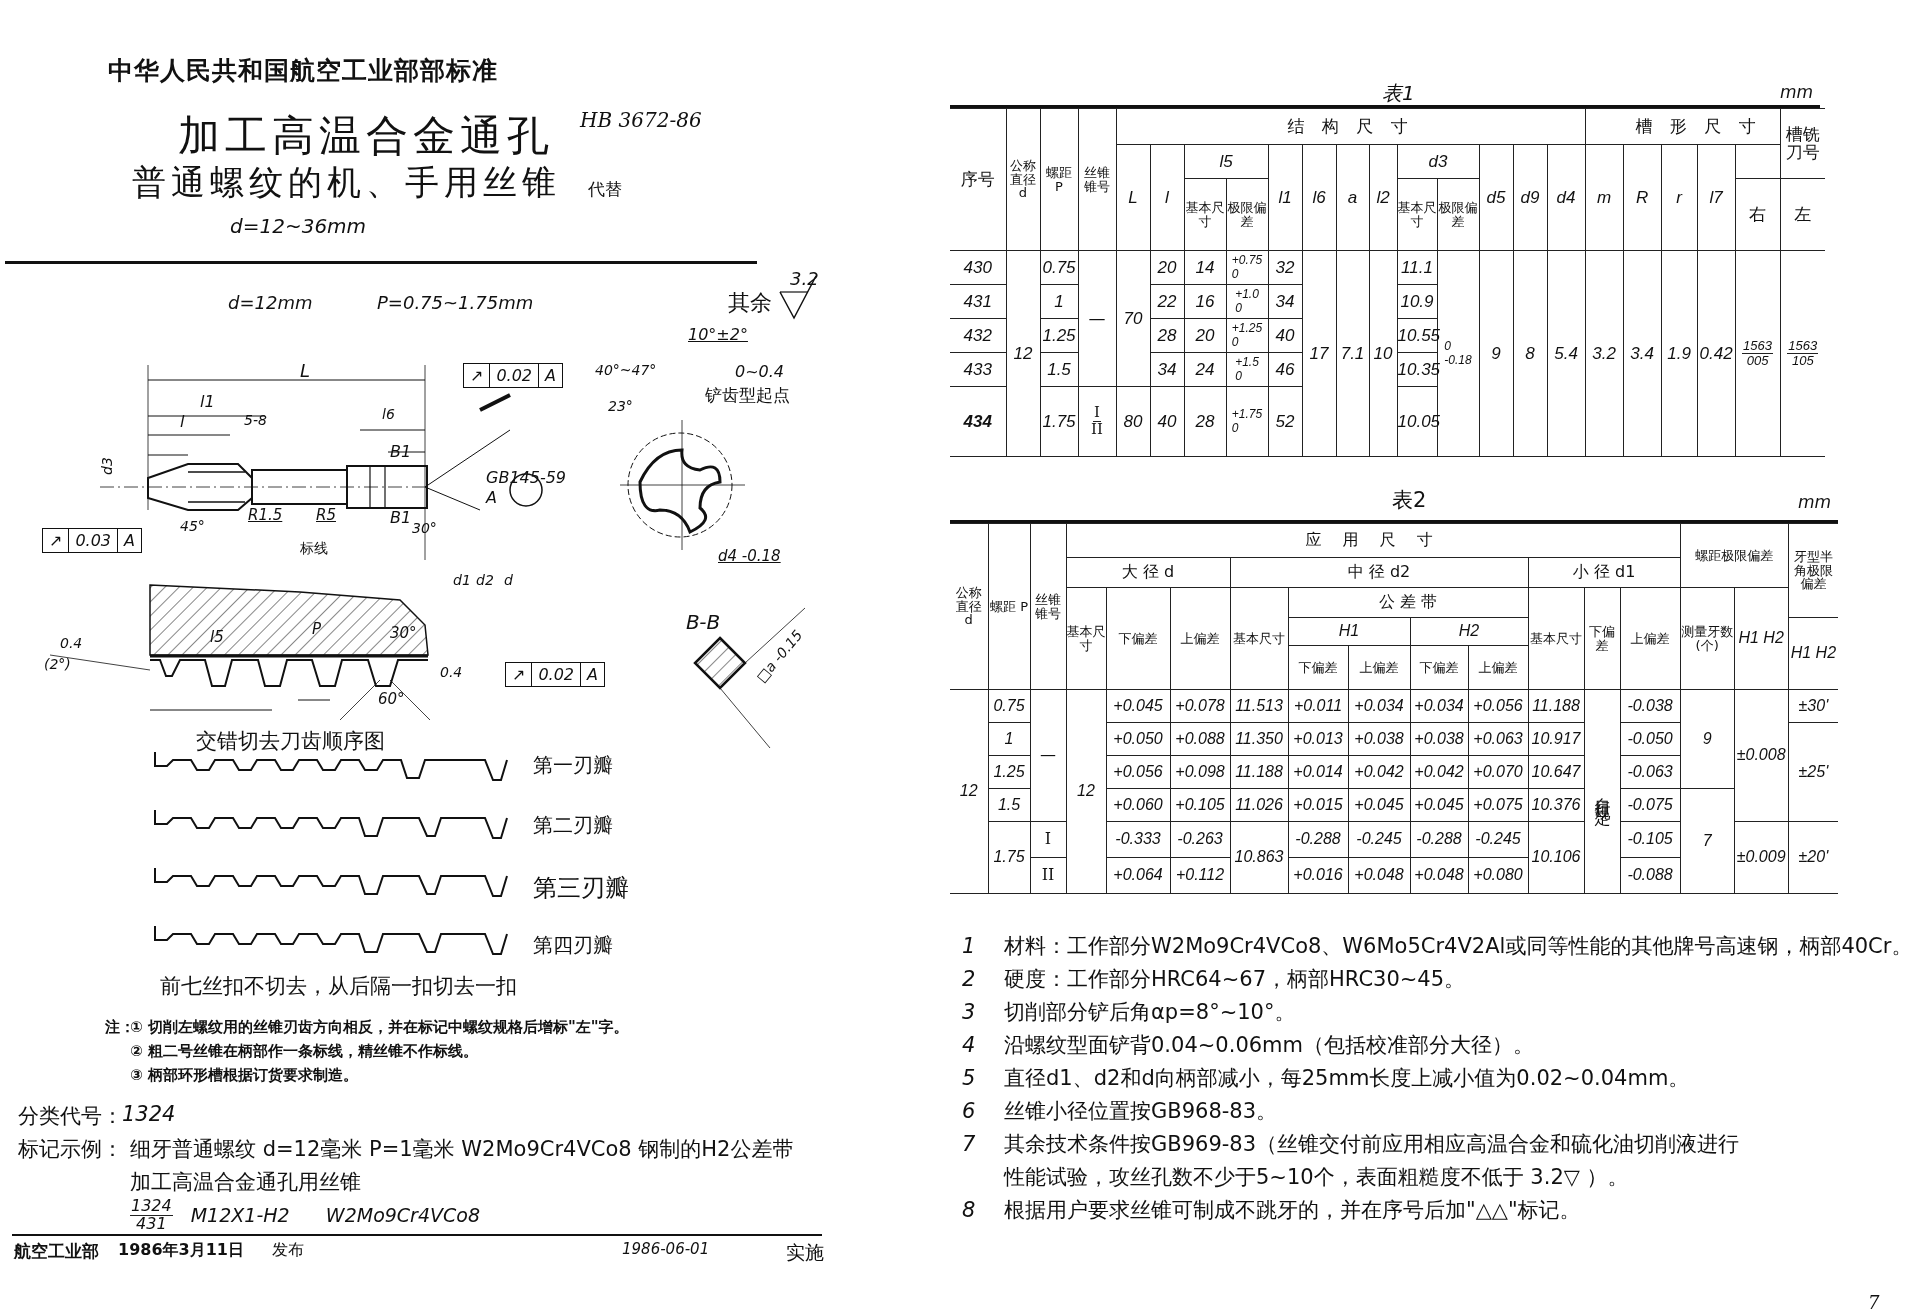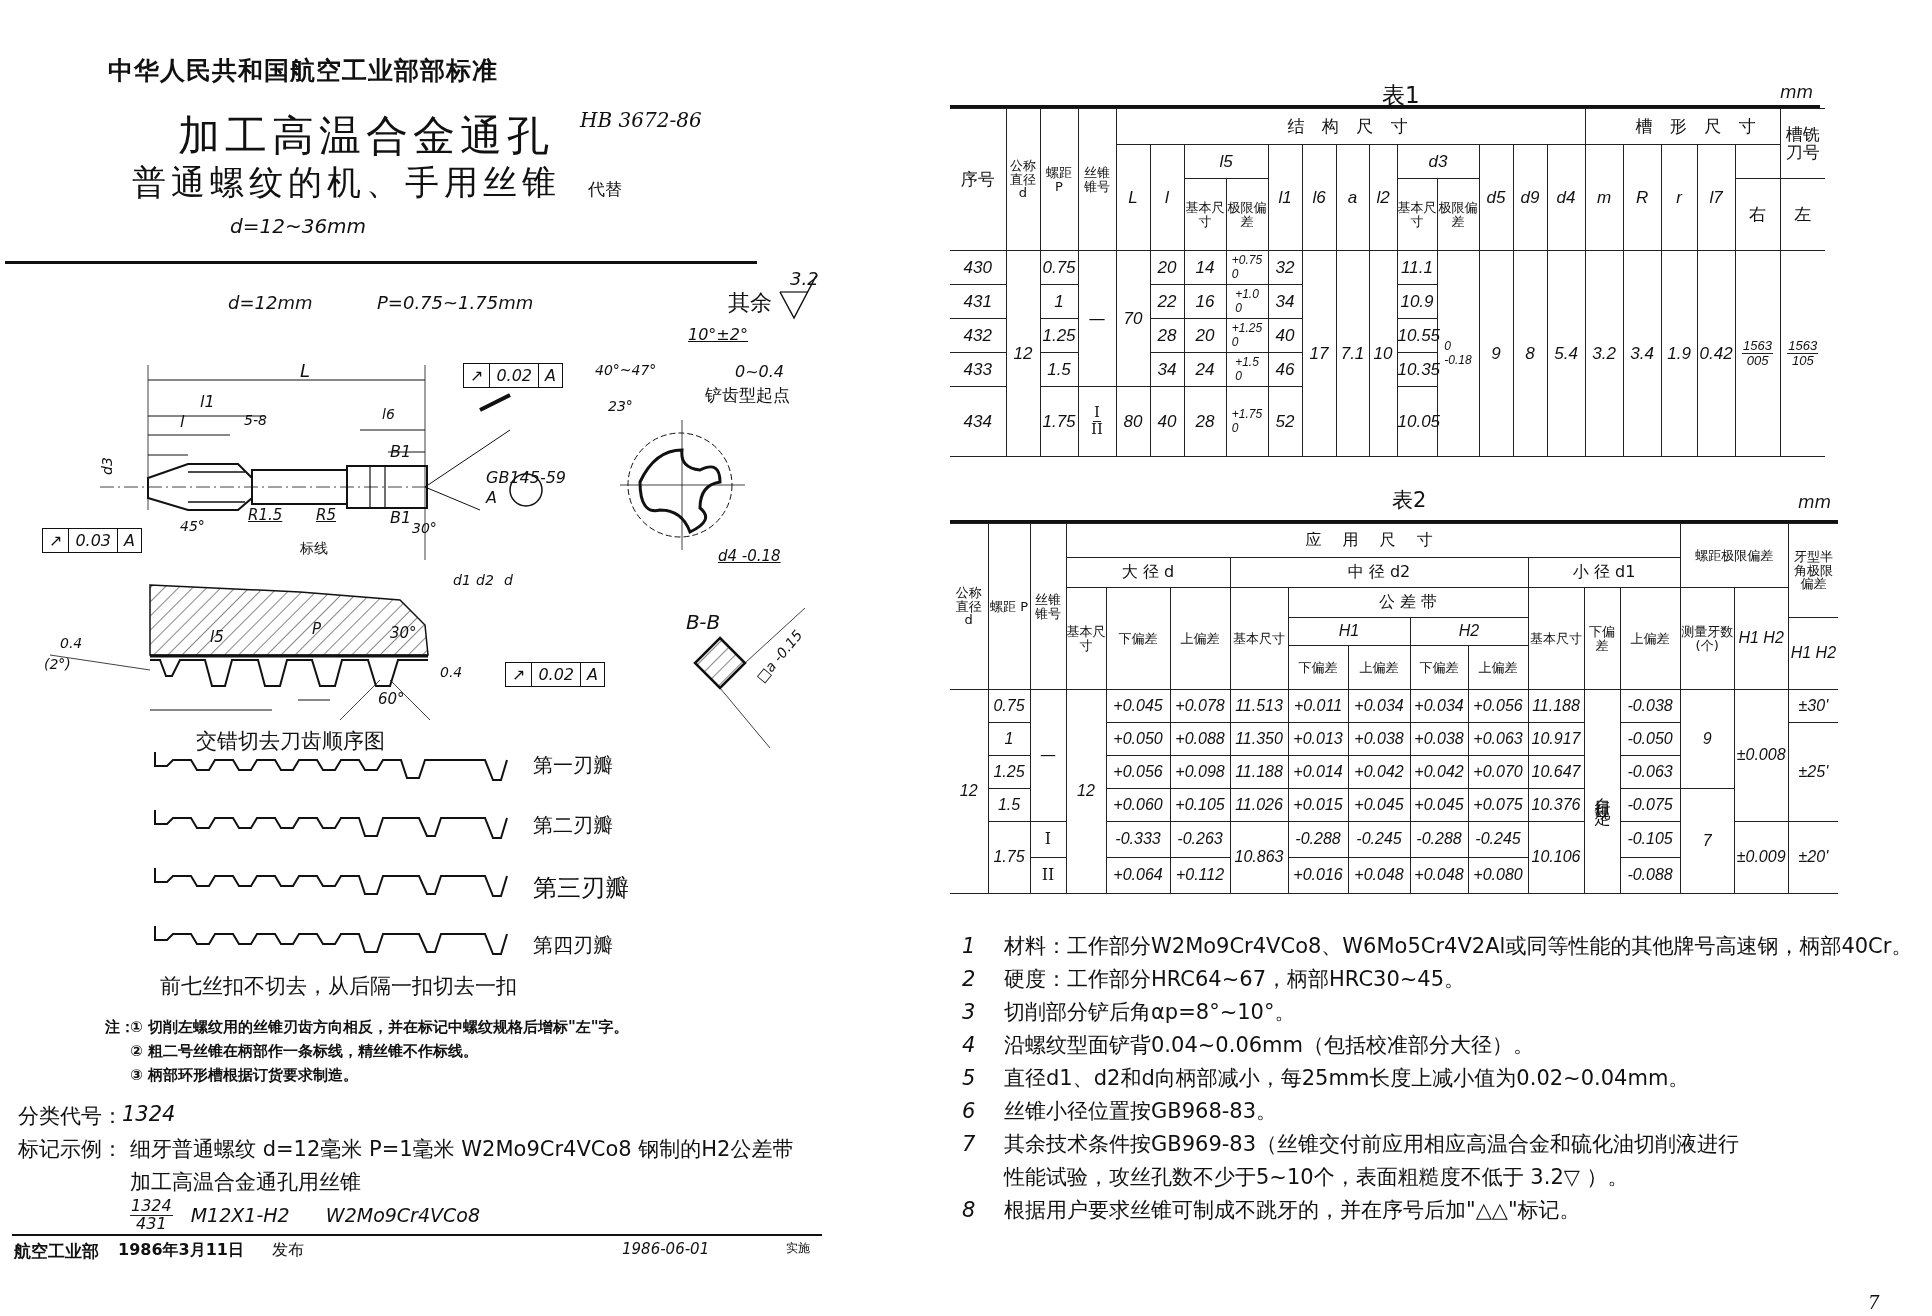--- a/index.html
+++ b/index.html
@@ -187,23 +187,23 @@
     <span>431</span>
   </span>
   <span style="white-space:pre;text-align:right;">M12X1-H2      W2Mo9Cr4VCo8</span>
 </div>
 
 <div class="hr" style="left:12px;top:1234px;width:810px;height:2px;"></div>
 <div class="abs" style="left:14px;top:1240px;font-size:17px;font-weight:bold;">航空工业部</div>
 <div class="abs" style="left:118px;top:1240px;font-size:16px;font-weight:bold;">1986年3月11日</div>
 <div class="abs" style="left:272px;top:1240px;font-size:16px;">发布</div>
 <div class="abs ital" style="left:622px;top:1240px;font-size:15px;">1986-06-01</div>
-<div class="abs" style="left:786px;top:1240px;font-size:12px;">实施</div>
-
-<div class="abs" style="left:1382px;top:80px;font-size:23px;">表1</div>
+<div class="abs" style="left:786px;top:1240px;font-size:19px;">实施</div>
+
+<div class="abs" style="left:1382px;top:80px;font-size:20px;font-style:italic;">表1</div>
 <div class="abs ital" style="left:1780px;top:82px;font-size:17px;">mm</div>
 <div class="hr" style="left:950px;top:105px;width:870px;height:3px;"></div>
 
 <table class="spec" style="left:950px;top:108px;width:870px;">
   <colgroup>
     <col style="width:56px">
       <col style="width:34px">
       <col style="width:38px">
       <col style="width:38px">
     <col style="width:34px">
@@ -329,21 +329,21 @@
     <td class="num">34</td>
     <td class="num">24</td>
     <td class="num"><span class="tol">
             <span>+1.5</span>
             <span>0</span>
           </span></td>
     <td class="num">46</td>
     <td class="num">10.35</td>
   </tr>
   <tr style="height:70px;">
-    <td class="num" style="border-left:none;">434</td>
+    <td class="num" style="border-left:none;font-weight:bold;">434</td>
     <td class="num">1.75</td>
     <td class="serif"><span class="frac" style="font-size:15px;">
             <span class="top">I</span>
             <span>II</span>
           </span></td>
     <td class="num">80</td>
     <td class="num">40</td>
     <td class="num">28</td>
     <td class="num"><span class="tol">
             <span>+1.75</span>

